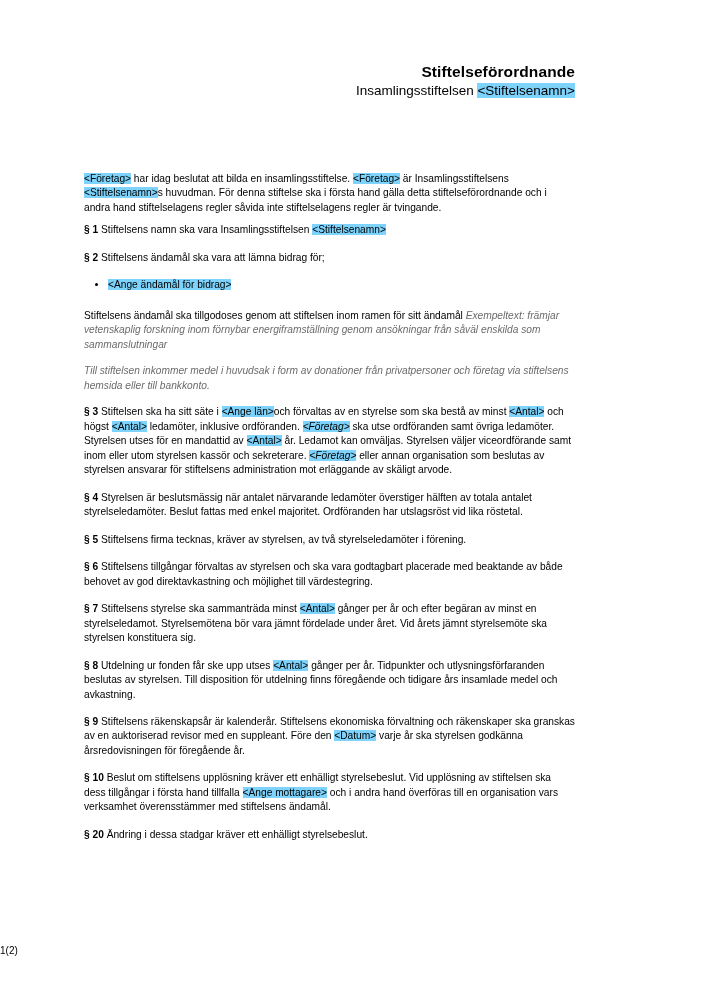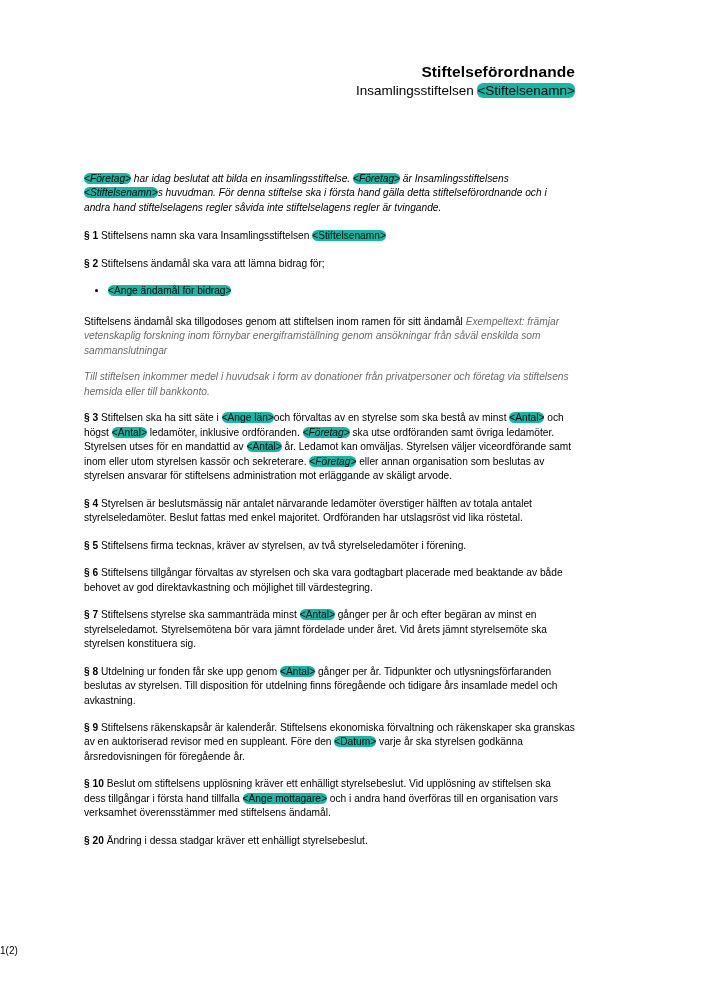--- a/index.html
+++ b/index.html
@@ -34,41 +34,39 @@
     line-height: 1.25;
     letter-spacing: 0.1px;
   }
   .doc-subtitle {
     font-size: 13.5px;
     font-weight: normal;
     line-height: 1.3;
     margin-top: 1px;
   }
   .hl {
-    background: #14b8a6;
-    border-radius: 6px;
+    background: #7dd3fc;
   }
   .it {
     font-style: italic;
   }
   .gray {
     color: #6b6b6b;
   }
   .body-block {
     margin-top: 72px;
   }
   p {
     margin: 0 0 12px 0;
     font-size: 10.2px;
     line-height: 1.42;
     text-align: left;
   }
   p.intro {
-    font-style: italic;
-    margin-bottom: 14px;
+    margin-bottom: 8px;
   }
   p.sec {
     margin-bottom: 13px;
   }
   .sec b {
     font-weight: bold;
   }
   ul.bullets {
     margin: 0 0 14px 0;
     padding-left: 24px;
@@ -137,21 +135,21 @@
 
     <p class="sec">
       <b>§ 6</b><span> Stiftelsens tillgångar förvaltas av styrelsen och ska vara godtagbart placerade med beaktande av både behovet av god direktavkastning och möjlighet till värdestegring.</span>
     </p>
 
     <p class="sec">
       <b>§ 7</b><span> Stiftelsens styrelse ska sammanträda minst </span><span class="hl">&lt;Antal&gt;</span><span> gånger per år och efter begäran av minst en styrelseledamot. Styrelsemötena bör vara jämnt fördelade under året. Vid årets jämnt styrelsemöte ska styrelsen konstituera sig.</span>
     </p>
 
     <p class="sec">
-      <b>§ 8</b><span> Utdelning ur fonden får ske upp genom </span><span class="hl">&lt;Antal&gt;</span><span> gånger per år. Tidpunkter och utlysningsförfaranden beslutas av styrelsen. Till disposition för utdelning finns föregående och tidigare års insamlade medel och avkastning.</span>
+      <b>§ 8</b><span> Utdelning ur fonden får ske upp utses </span><span class="hl">&lt;Antal&gt;</span><span> gånger per år. Tidpunkter och utlysningsförfaranden beslutas av styrelsen. Till disposition för utdelning finns föregående och tidigare års insamlade medel och avkastning.</span>
     </p>
 
     <p class="sec">
       <b>§ 9</b><span> Stiftelsens räkenskapsår är kalenderår. Stiftelsens ekonomiska förvaltning och räkenskaper ska granskas av en auktoriserad revisor med en suppleant. Före den </span><span class="hl">&lt;Datum&gt;</span><span> varje år ska styrelsen godkänna årsredovisningen för föregående år.</span>
     </p>
 
     <p class="sec">
       <b>§ 10</b><span> Beslut om stiftelsens upplösning kräver ett enhälligt styrelsebeslut. Vid upplösning av stiftelsen ska dess tillgångar i första hand tillfalla </span><span class="hl">&lt;Ange mottagare&gt;</span><span> och i andra hand överföras till en organisation vars verksamhet överensstämmer med stiftelsens ändamål.</span>
     </p>
 

